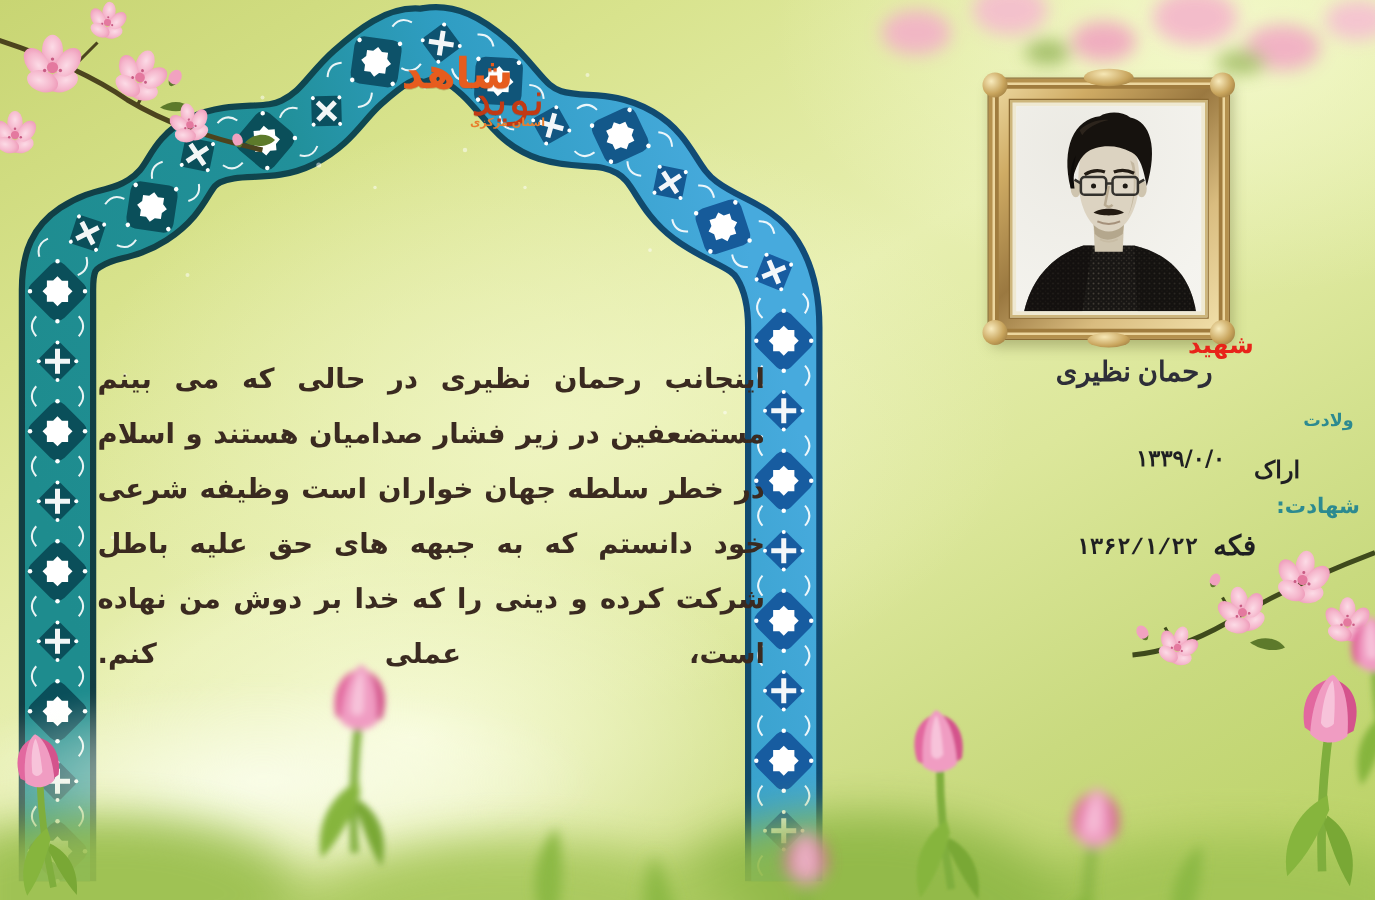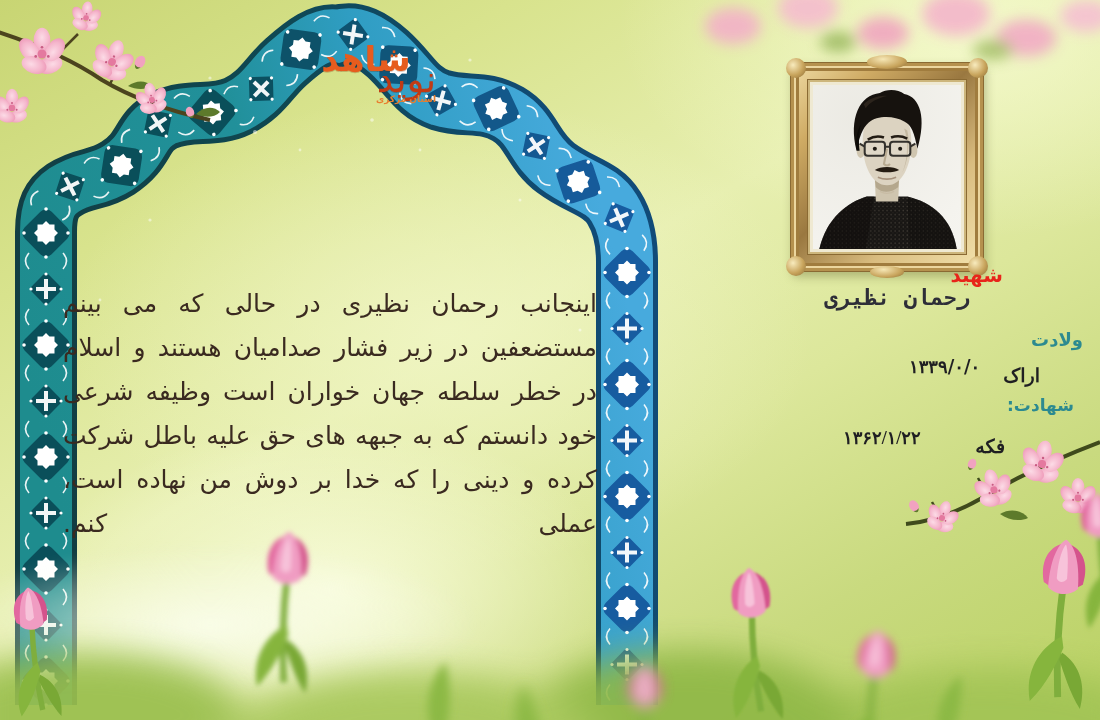--- a/index.html
+++ b/index.html
@@ -31,22 +31,22 @@
   .logo-top{font-size:34px;font-weight:bold;color:#e65c1e;text-align:center;letter-spacing:-1px;
     text-shadow:0 1px 0 rgba(120,40,0,.25);}
   .logo-bottom{font-size:37px;font-weight:normal;color:#c13a14;text-align:right;padding-left:8px;margin-top:-15px;
     text-shadow:0 1px 0 rgba(120,30,0,.25);}
   .logo-sub{font-size:9px;color:#e87e2e;text-align:right;padding-left:16px;margin-top:-3px;font-weight:bold;}
 
   
   .heading{position:absolute;right:503px;top:206px;z-index:2;direction:rtl;white-space:nowrap;
     font-size:23px;font-weight:bold;color:#3c3734;}
   .heading .red{color:#e8241a;}
-  .testament{position:absolute;left:63px;top:282px;width:534px;z-index:2;direction:rtl;
-    font-size:25px;font-weight:normal;color:#3a2a20;line-height:44px;
+  .testament{position:absolute;left:78px;top:282px;width:534px;z-index:2;direction:rtl;
+    font-size:22px;font-weight:bold;color:#3a2a20;line-height:44px;
     text-align:justify;text-align-last:justify;-moz-text-align-last:justify;}
 
   
   .photo-frame{position:absolute;left:790px;top:62px;width:192px;height:208px;z-index:2;border-radius:6px;
     background:linear-gradient(135deg,#f0dda6 0%,#cfab64 22%,#9a7840 46%,#d9bc7f 70%,#f4e4af 100%);
     border:1px solid #8a6a33;
     box-shadow:2px 5px 10px rgba(90,90,40,.35), inset 0 0 0 3px #b5914e, inset 0 0 0 5px #ecd69e, inset 0 0 0 8px #a07c3e;}
   .photo-frame .knob{position:absolute;width:20px;height:20px;border-radius:50%;
     background:radial-gradient(circle at 35% 35%, #f8ebbd, #c8a45c 55%, #8a6a33);}
   .photo-frame .k1{left:-5px;top:-5px}.photo-frame .k2{right:-5px;top:-5px}
@@ -54,27 +54,27 @@
   .photo-frame .crest{position:absolute;left:50%;top:-8px;width:40px;height:14px;margin-left:-20px;border-radius:50%;
     background:radial-gradient(ellipse at 40% 30%, #f6e7b5, #c8a45c 60%, #8a6a33);}
   .photo-frame .crest-b{top:auto;bottom:-7px;width:34px;height:12px;margin-left:-17px;}
   .photo-frame .mat{position:absolute;inset:17px;background:#efe9d2;
     box-shadow:inset 0 0 0 2px #cdb67c, 0 0 0 1px #8a6a33;}
   .photo-frame .photo{position:absolute;inset:5px;background:#f3f2ed;overflow:hidden;}
 
   
   .lab{position:absolute;white-space:nowrap;font-weight:bold;z-index:3;direction:rtl;}
   .martyr-label{right:97px;top:263px;font-size:20px;color:#e8241a;}
-  .martyr-name{right:130px;top:285px;font-size:22px;color:#2e2e38;font-family:Liberation Mono, monospace;}
-  .birth-label{right:17px;top:329px;font-size:18px;color:#2c8a90;}
+  .martyr-name{right:130px;top:285px;font-size:22px;color:#2e2e38;font-family:Liberation Serif, serif;}
+  .birth-label{right:17px;top:329px;font-size:14px;color:#2c8a90;}
   .birth-place{right:60px;top:364px;font-size:19px;color:#1f1f22;font-family:"DejaVu Serif",serif;}
   .birth-date{left:909px;top:356px;font-size:18px;color:#1f1f22;font-family:"DejaVu Serif",serif;}
-  .death-label{right:26px;top:395px;font-size:17px;color:#2c8a90;}
-  .death-place{right:95px;top:435px;font-size:19px;color:#1f1f22;font-family:"DejaVu Serif",serif;}
-  .death-date{left:843px;top:427px;font-size:18px;color:#1f1f22;font-family:Liberation Serif, serif;}
+  .death-label{right:12px;top:395px;font-size:17px;color:#2c8a90;}
+  .death-place{right:95px;top:424px;font-size:22px;color:#1f1f22;font-family:"DejaVu Serif",serif;}
+  .death-date{left:861px;top:427px;font-size:18px;color:#1f1f22;font-family:Liberation Mono, monospace;}
 </style>
 </head>
 <body>
 
 <div class="poster">
 
   <svg class="arch-svg" width="720" height="720" viewBox="0 0 720 720">
     <defs>
       <linearGradient id="bandGrad" gradientUnits="userSpaceOnUse" x1="46" y1="460" x2="627" y2="300">
         <stop offset="0" stop-color="#1e8c8e"></stop>

